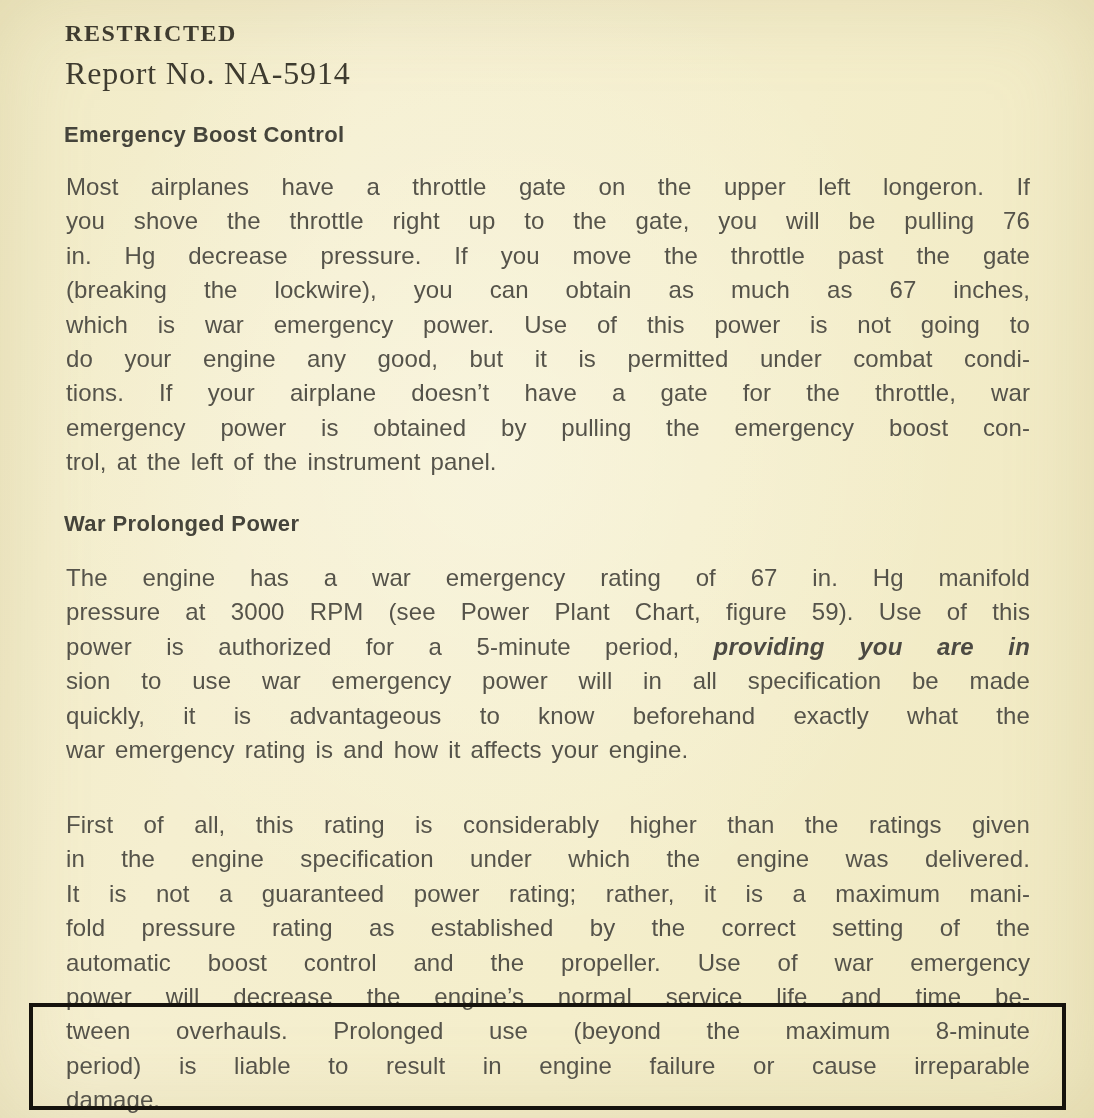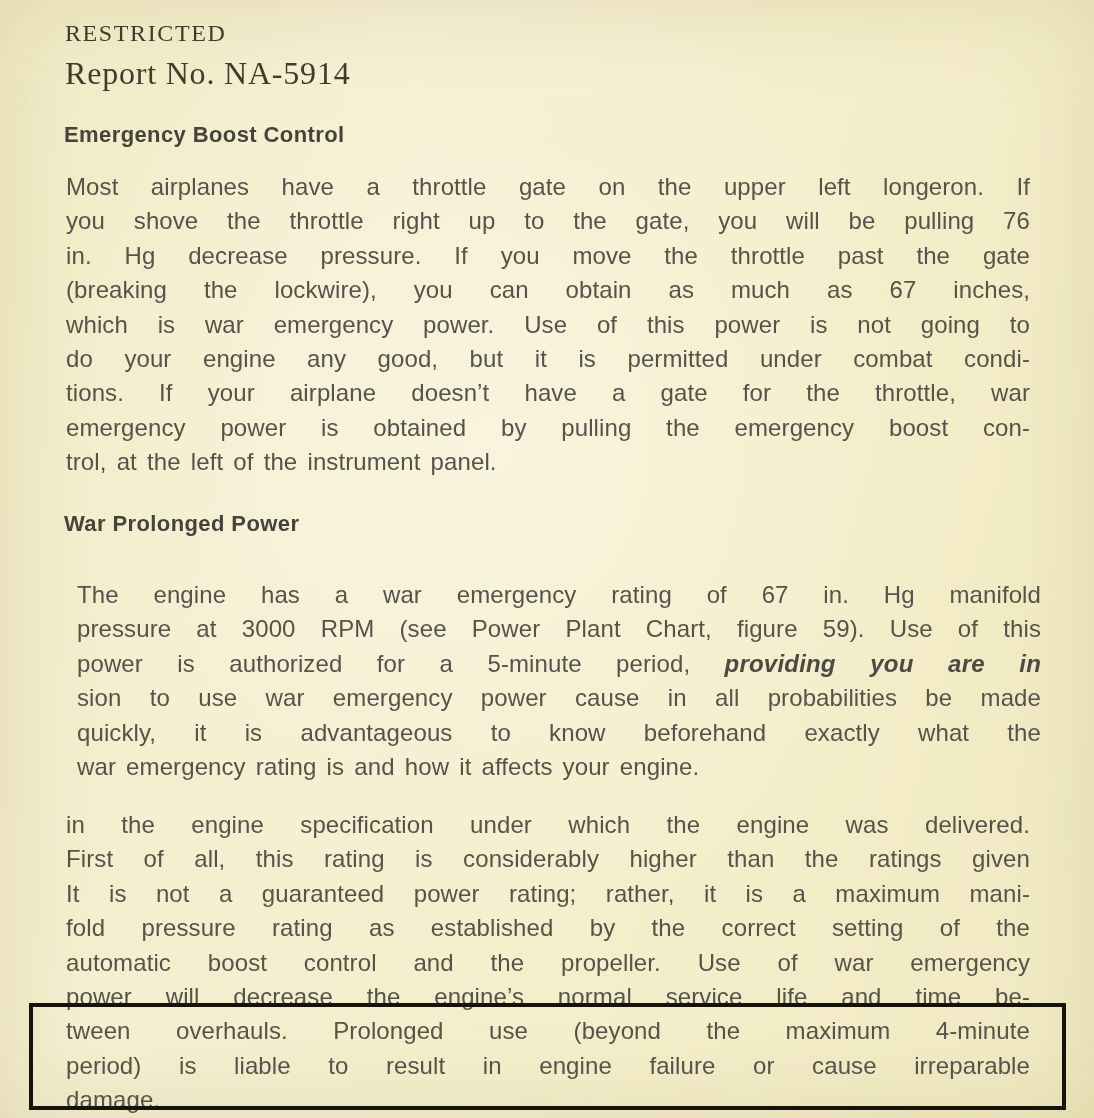--- a/index.html
+++ b/index.html
@@ -12,21 +12,21 @@
       radial-gradient(ellipse at 45% 40%, rgba(255,255,250,0.35) 0%, rgba(255,255,250,0) 55%),
       linear-gradient(105deg, #f1ebc6 0%, #f5efd0 28%, #f4eecb 60%, #f0e9c2 100%);
     box-shadow: inset 0 0 90px rgba(170,150,90,0.22);
     font-family: "Liberation Sans", sans-serif;
     color: #54524a;
   }
   
   .classification {
     position: absolute; left: 65px; top: 20px;
     font-family: "Liberation Serif", serif;
-    font-weight: 400; font-size: 24px; letter-spacing: 1.6px;
+    font-weight: 700; font-size: 24px; letter-spacing: 1.6px;
     color: #3e3b2f;
   }
   .report-no {
     position: absolute; left: 65px; top: 55px;
     font-family: "Liberation Serif", serif;
     font-weight: 400; font-size: 32px; letter-spacing: 0.8px;
     color: #3e3b2f;
   }
   
   .section-heading {
@@ -37,21 +37,21 @@
   #heading-boost { top: 122px; }
   #heading-wep   { top: 511px; }
   
   .para {
     position: absolute; left: 66px; width: 964px;
     font-size: 24px; line-height: 34.4px;
     word-spacing: 0.14em; letter-spacing: 0.1px;
     color: #55534a;
   }
   #para-boost { top: 170px; }
-  #para-wep-1 { top: 578px; margin-left: 11px; }
+  #para-wep-1 { top: 561px; }
   #para-wep-2 { top: 808px; }
   .line {
     text-align: justify;
     text-align-last: justify;
     white-space: normal;
     height: 34.4px;
   }
   .line.end {
     text-align-last: left;
   }
@@ -92,32 +92,32 @@
     <div class="line">emergency power is obtained by pulling the emergency boost con-</div>
     <div class="line end">trol, at the left of the instrument panel.</div>
   </div>
 
   <h2 id="heading-wep" class="section-heading">War Prolonged Power</h2>
 
   <div id="para-wep-1" class="para">
     <div class="line">The engine has a war emergency rating of 67 in. Hg manifold</div>
     <div class="line">pressure at 3000 RPM (see Power Plant Chart, figure 59). Use of this</div>
     <div class="line"><span>power is authorized for a 5-minute period, </span><span class="em">providing you are in</span></div>
-    <div class="line">sion to use war emergency power cause in all probabilities be made</div>
+    <div class="line">sion to use war emergency power will in all specification be made</div>
     <div class="line">quickly, it is advantageous to know beforehand exactly what the</div>
     <div class="line end">war emergency rating is and how it affects your engine.</div>
   </div>
 
   <div id="para-wep-2" class="para">
+    <div class="line">First of all, this rating is considerably higher than the ratings given</div>
     <div class="line">in the engine specification under which the engine was delivered.</div>
-    <div class="line">First of all, this rating is considerably higher than the ratings given</div>
     <div class="line">It is not a guaranteed power rating; rather, it is a maximum mani-</div>
     <div class="line">fold pressure rating as established by the correct setting of the</div>
     <div class="line">automatic boost control and the propeller. Use of war emergency</div>
     <div class="line">power will decrease the engine’s normal service life and time be-</div>
-    <div class="line">tween overhauls. Prolonged use (beyond the maximum 4-minute</div>
+    <div class="line">tween overhauls. Prolonged use (beyond the maximum 8-minute</div>
     <div class="line">period) is liable to result in engine failure or cause irreparable</div>
     <div class="line end">damage.</div>
   </div>
 
   <div class="highlight-box"></div>
 
 </div>
 
 </body></html>

